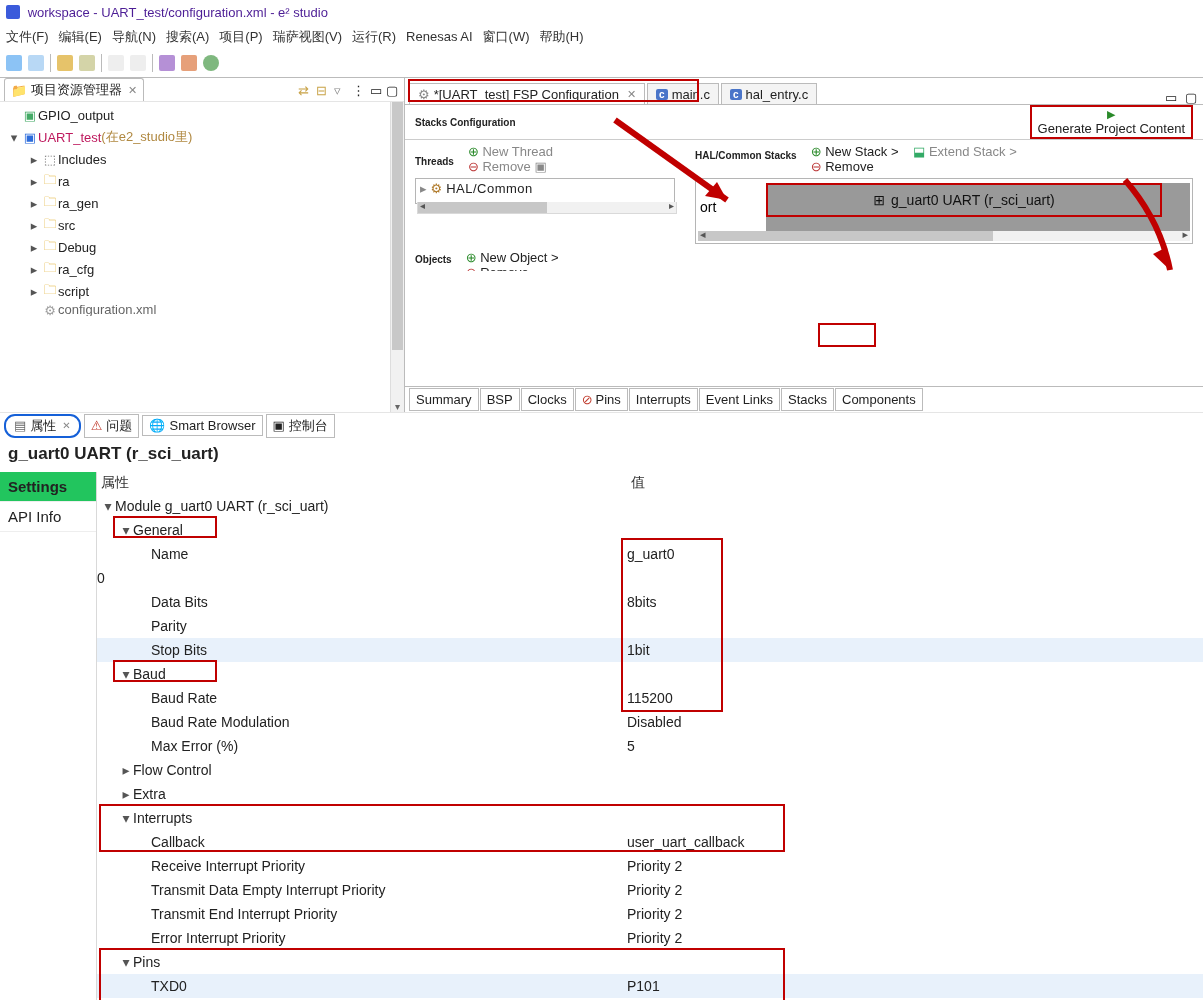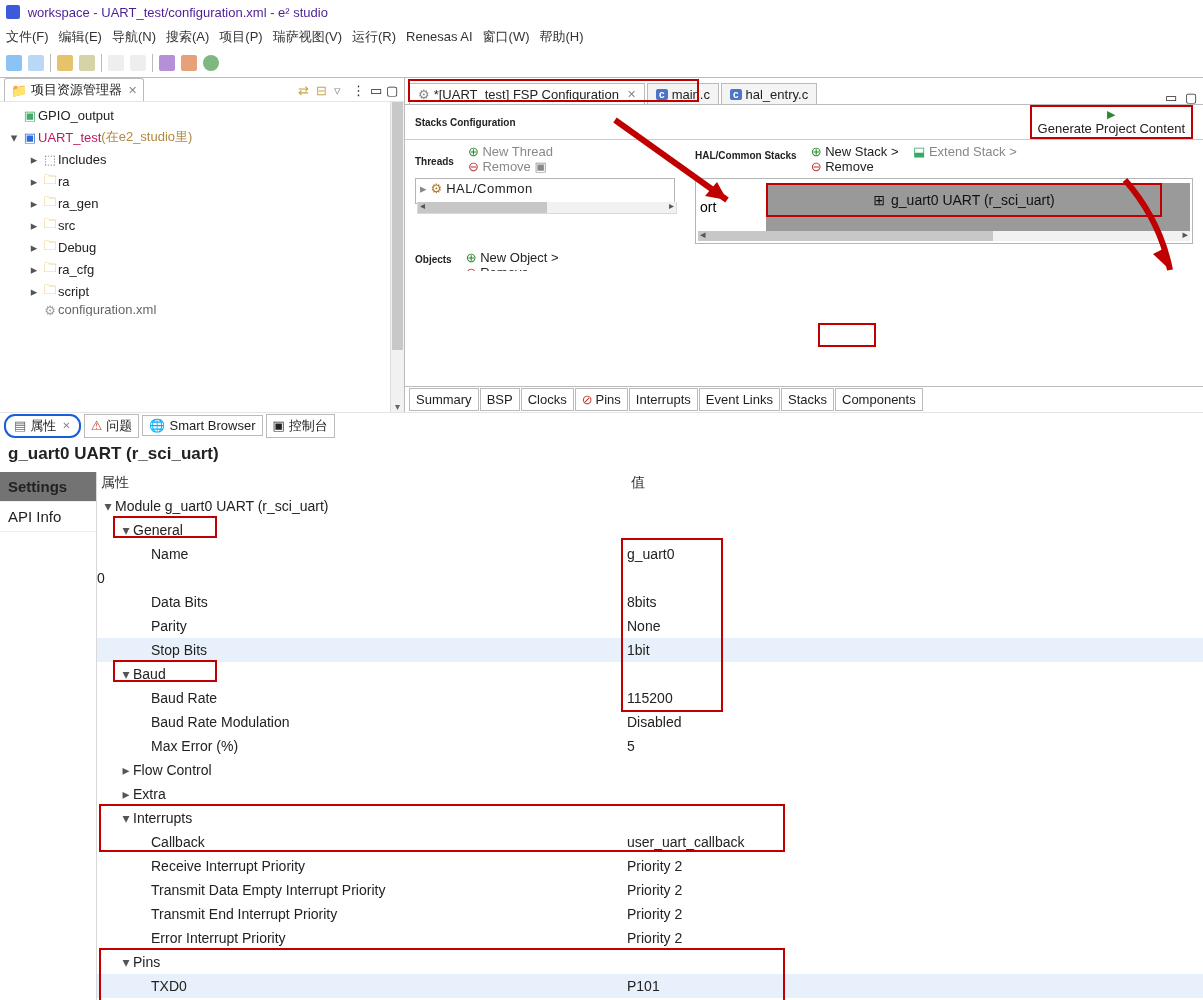--- a/index.html
+++ b/index.html
@@ -47,21 +47,21 @@
   .objects-box{position:absolute; left:10px; top:110px; width:260px;}
   .fsp-tabs{height:26px; border-top:1px solid #bbb; display:flex; align-items:center; padding:0 4px; gap:1px;}
   .fsp-tab{padding:3px 6px; border:1px solid #bbb; background:#fff; display:inline-flex; align-items:center; gap:3px;}
   .bottom-views{height:26px; display:flex; align-items:center; padding:0 4px; gap:3px; border-top:1px solid #e5e5e5;}
   .v-tab{padding:2px 6px; border:1px solid #bbb; display:inline-flex; align-items:center; gap:4px; background:#fff;}
   .v-tab.sel{border:2px solid #1560d8; border-radius:11px; padding:1px 8px;}
   .prop-title{font-size:17px; font-weight:700; padding:6px 8px 8px;}
   .prop-area{display:flex; height:560px;}
   .prop-tabs{width:97px; border-right:1px solid #d9d9d9;}
   .prop-tabs div{padding:6px 8px; font-size:15px; font-weight:700; border-bottom:1px solid #eee; cursor:default;}
-  .prop-tabs div.active{background:#737373;}
+  .prop-tabs div.active{background:#22c55e;}
   .prop-grid{flex:1; overflow:auto;}
   .pg-head{display:flex; font-size:14px; color:#333; padding:2px 4px;}
   .pg-head .c1{width:530px;}
   .pg-row{display:flex; align-items:center; height:24px; font-size:14px;}
   .pg-row .c1{width:530px; display:flex; align-items:center;}
   .pg-row .c2{flex:1;}
   .pg-row.hl{background:#e8f1fb;}
   .tw2{width:14px; text-align:center; color:#555;}
   .hbox{border:2px solid #c00000; position:absolute; pointer-events:none;}
   .arrow-red path{stroke:#c00000; stroke-width:6; fill:none;}
@@ -358,21 +358,20 @@
             <span class="tw2"></span>
             <span>Data Bits</span>
           </div>
           <div class="c2">8bits</div>
         </div>
         <div class="pg-row">
           <div class="c1" style="padding-left: 40px;">
             <span class="tw2"></span>
             <span>Parity</span>
           </div>
-          <div class="c2">None</div>
         </div>
         <div class="pg-row hl">
           <div class="c1" style="padding-left: 40px;">
             <span class="tw2"></span>
             <span>Stop Bits</span>
           </div>
           <div class="c2">1bit</div>
         </div>
         <div class="pg-row">
           <div class="c1" style="padding-left: 22px;">

